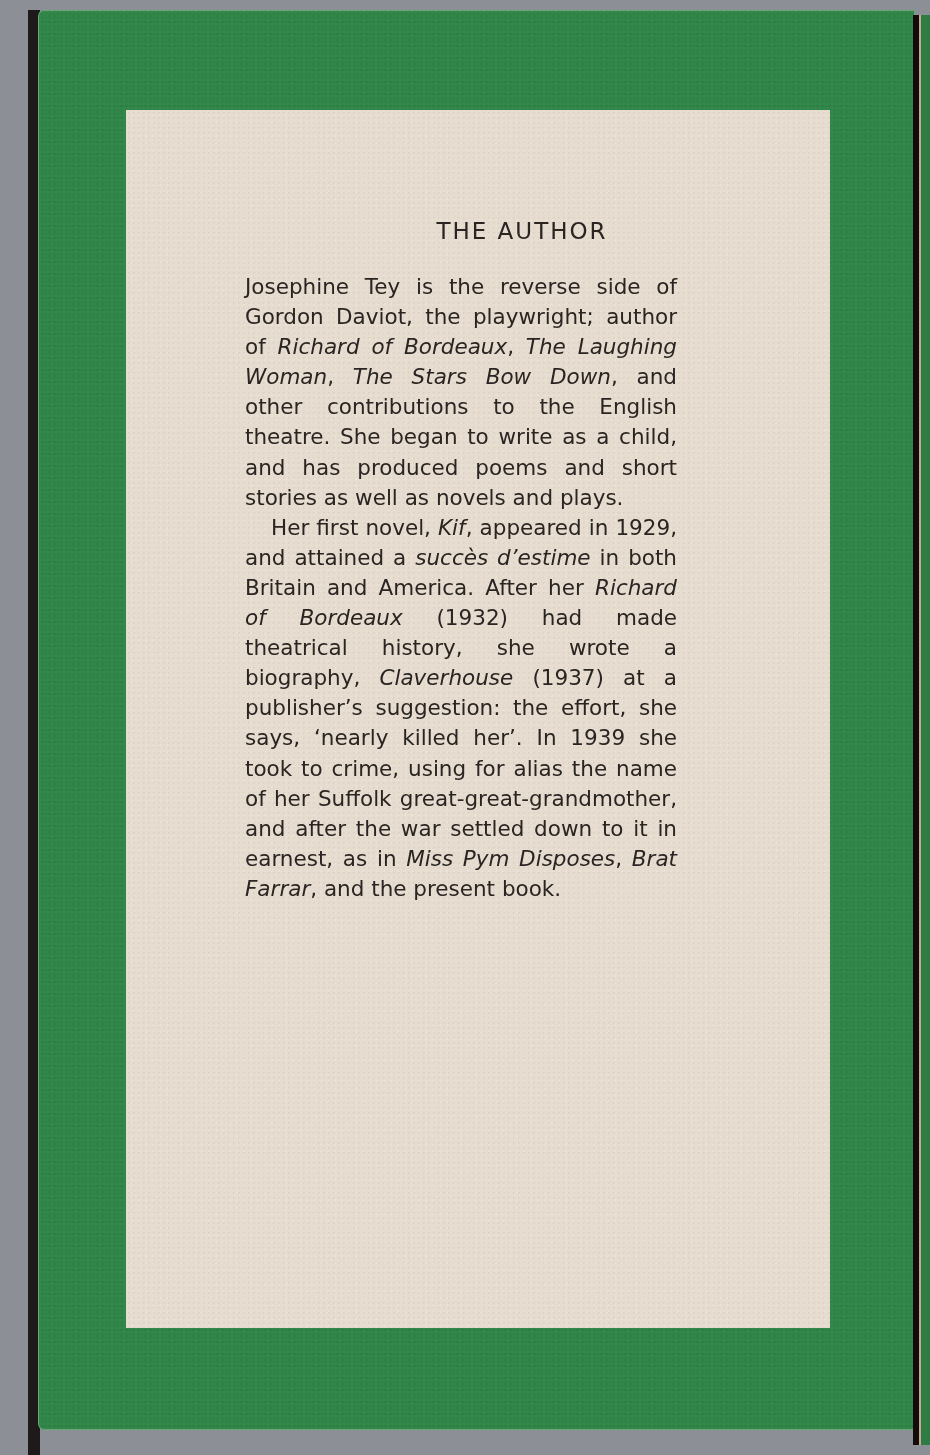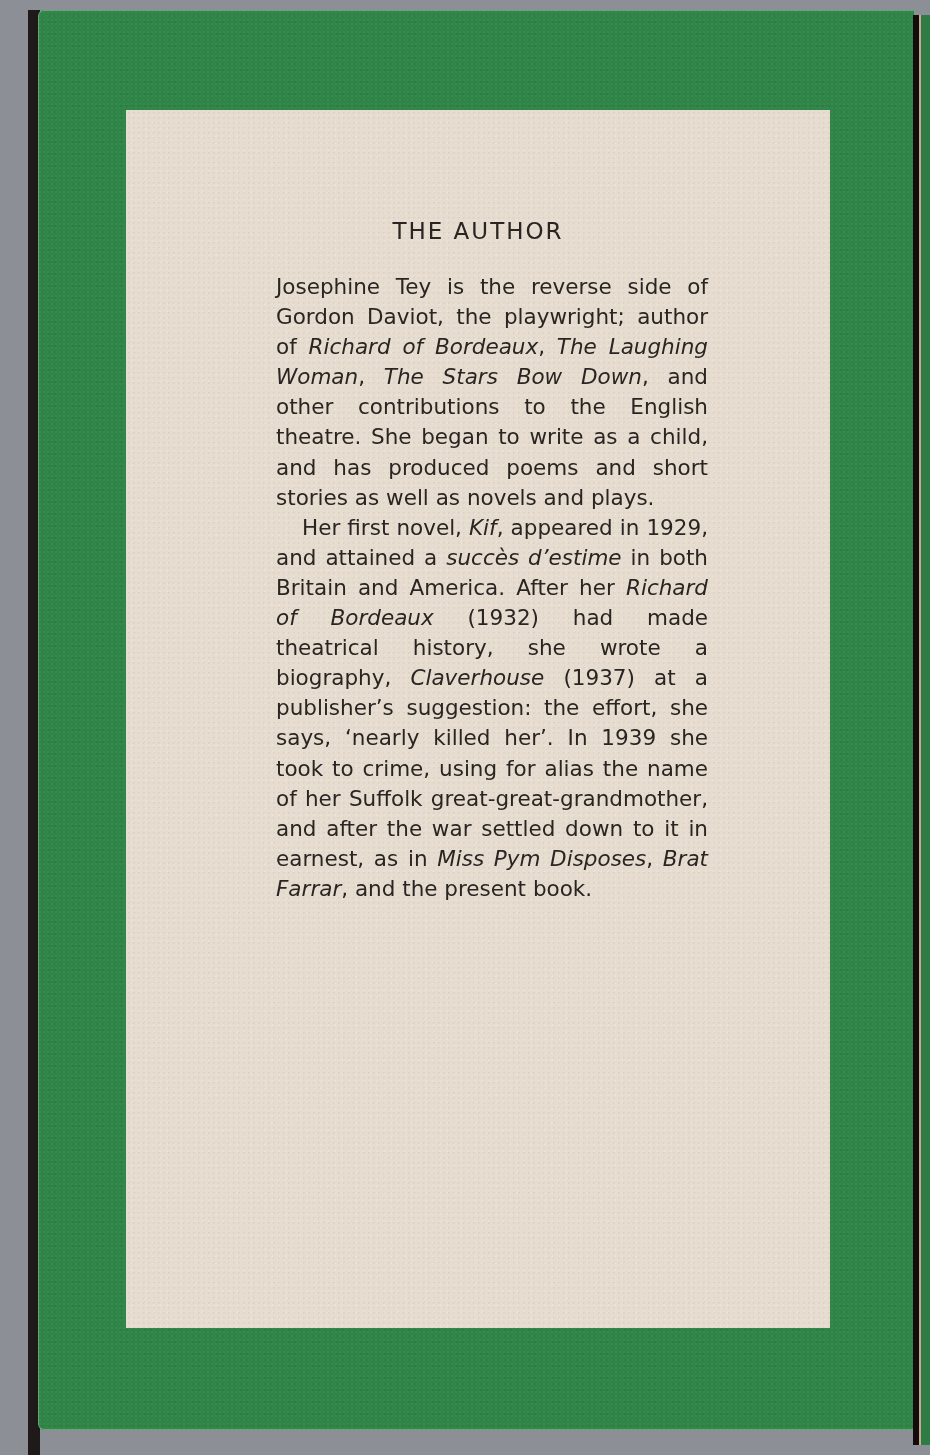--- a/index.html
+++ b/index.html
@@ -38,23 +38,24 @@
       background-image:
         radial-gradient(rgba(150,120,90,0.10) 1px, transparent 1px),
         radial-gradient(rgba(255,255,255,0.18) 1px, transparent 1px);
       background-size: 5px 5px, 7px 7px;
       background-position: 0 0, 3px 2px;
     }
     .heading {
       position: absolute; left: 0; width: 704px; top: 108px;
       text-align: center; font-size: 23px; letter-spacing: 2px;
       color: #2a2522;
+      padding-left: 44px;
     }
     .text {
-      position: absolute; left: 150px; top: 162px; width: 432px;
+      position: absolute; left: 119px; top: 162px; width: 432px;
       font-size: 21.5px; line-height: 30.1px; color: #2a2522;
       text-align: justify;
     }
     .text p { margin: 0; text-indent: 26px; }
     .text p.first { text-indent: 0; }
     .text i { font-style: italic; }
   </style>
 </head>
 <body>
 

